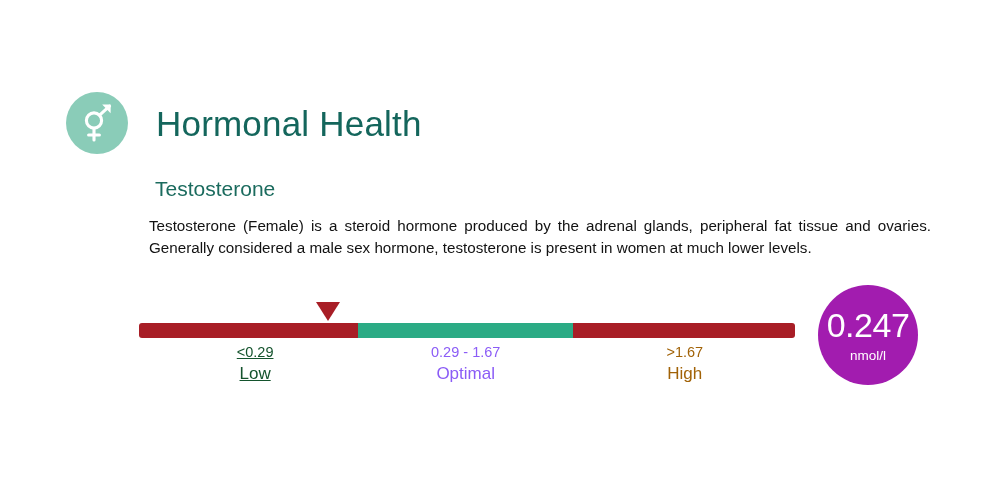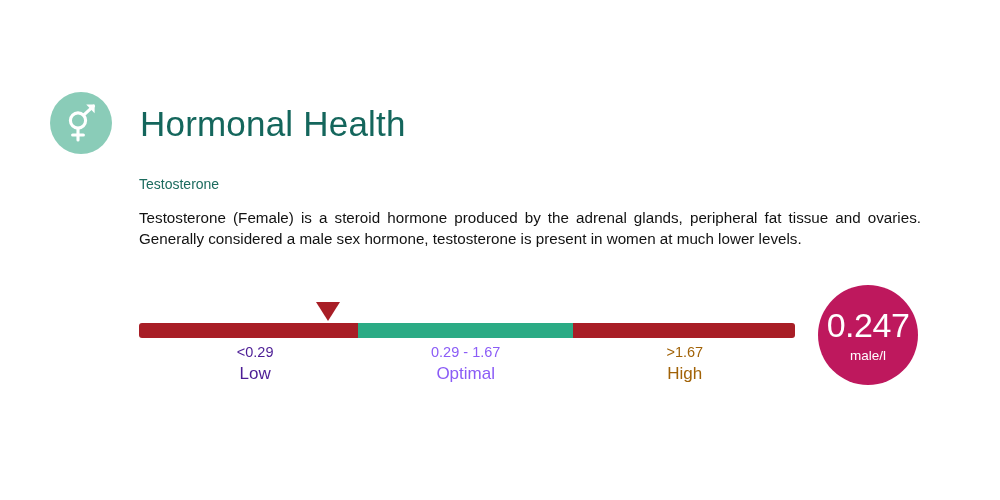--- a/index.html
+++ b/index.html
@@ -15,21 +15,21 @@
   }
   .page {
     position: relative;
     width: 1000px;
     height: 500px;
   }
 
   
   .header {
     position: absolute;
-    left: 50px;
+    left: 66px;
     top: 92px;
     display: flex;
     align-items: center;
   }
   .header-icon-circle {
     width: 62px;
     height: 62px;
     border-radius: 50%;
     background: #8ACCB8;
     display: flex;
@@ -51,33 +51,33 @@
   }
 
   
   .biomarker {
     position: absolute;
     left: 139px;
     top: 176px;
     width: 790px;
   }
   .biomarker-name {
-    font-size: 14px;
+    font-size: 21px;
     font-weight: 400;
     color: #1B6B5E;
     line-height: 1.2;
-    margin: 0 0 14px 0;
+    margin: 0 0 14px 16px;
   }
   .biomarker-desc {
     font-size: 15.2px;
     color: #121212;
     line-height: 1.42;
     text-align: justify;
     width: 782px;
-    margin: 0;
+    margin: 10px;
   }
 
   
   .range-row {
     position: absolute;
     left: 139px;
     top: 285px;
     width: 790px;
     height: 110px;
   }
@@ -137,21 +137,21 @@
   }
 
   
   .result-circle {
     position: absolute;
     left: 679px;
     top: 0px;
     width: 100px;
     height: 100px;
     border-radius: 50%;
-    background: #be185d;
+    background: #a21caf;
     display: flex;
     flex-direction: column;
     align-items: center;
     justify-content: center;
   }
   .result-value {
     color: #ffffff;
     font-size: 34px;
     line-height: 1;
     font-weight: 400;
@@ -196,35 +196,35 @@
 
       <div class="marker" id="marker" style="left: 28.8%; border-top-color: rgb(168, 30, 38);"></div>
 
       <div class="bar" id="bar">
           <div class="bar-seg" style="width: 33.4%; background: rgb(168, 30, 38);"></div>
           <div class="bar-seg" style="width: 32.8%; background: rgb(43, 171, 133);"></div>
           <div class="bar-seg" style="width: 33.8%; background: rgb(168, 30, 38);"></div>
         </div>
 
       <div class="bar-labels" id="bar-labels">
-          <div class="bar-label" style="left: 17.7%; color: #4c1d95;">
+          <div class="bar-label" style="left: 17.7%; color: #14532d; text-decoration: underline;">
             <span class="range-text">&lt;0.29</span>
             <span class="zone-text">Low</span>
           </div>
           <div class="bar-label" style="left: 49.8%; color: #8b5cf6;">
             <span class="range-text">0.29 - 1.67</span>
             <span class="zone-text">Optimal</span>
           </div>
           <div class="bar-label" style="left: 83.2%; color: #a16207;">
             <span class="range-text">&gt;1.67</span>
             <span class="zone-text">High</span>
           </div>
         </div>
     </div>
 
     <div class="result-circle">
       <div class="result-value">0.247</div>
-      <div class="result-unit">male/l</div>
+      <div class="result-unit">nmol/l</div>
     </div>
 
   </div>
 
 </div>
 
 </body></html>

